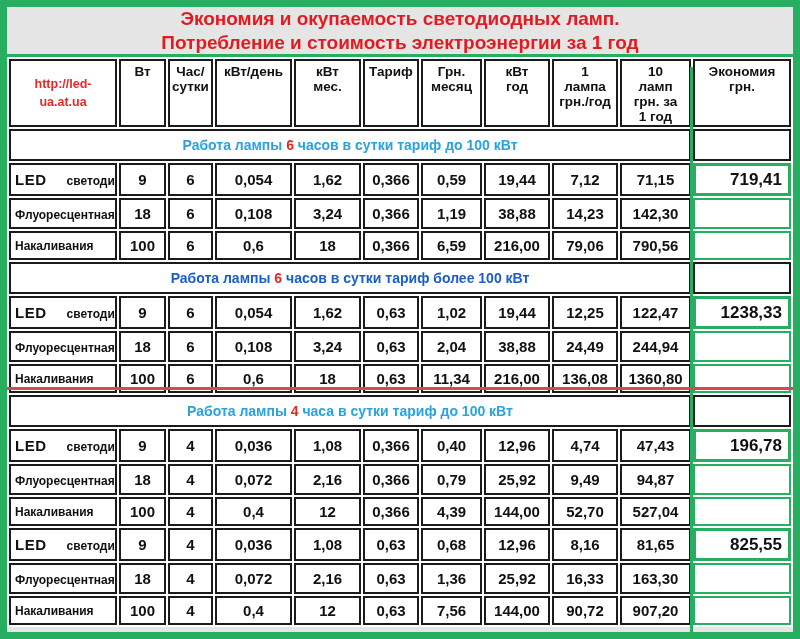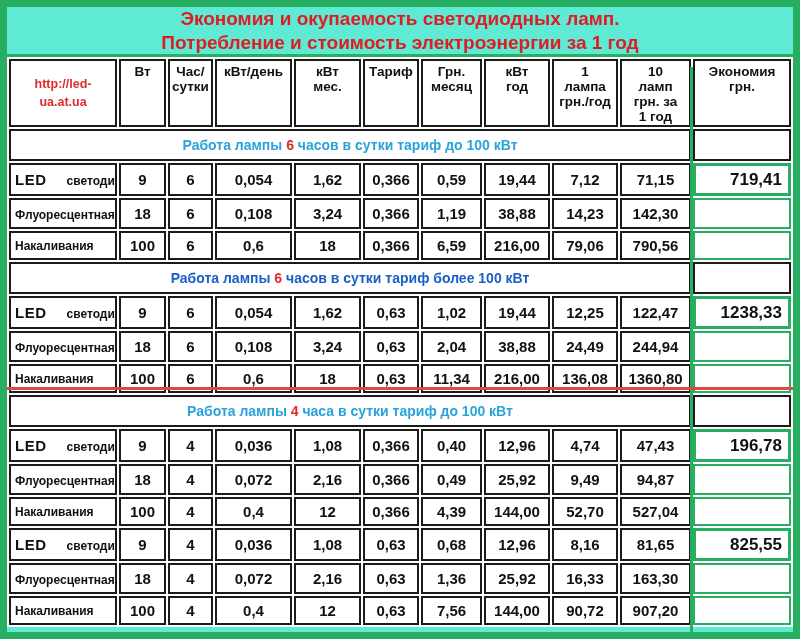--- a/index.html
+++ b/index.html
@@ -1,19 +1,19 @@
 <!DOCTYPE html>
 <html><head>
 <meta charset="utf-8">
 <style>
   html,body{margin:0;padding:0;background:#fff;}
   *{box-sizing:border-box;}
   #frame{
     position:relative;width:800px;height:639px;
-    border:7px solid #27ae60;background:#5eead4;overflow:hidden;
+    border:7px solid #27ae60;background:#e5e5e5;overflow:hidden;
     font-family:"Liberation Sans","DejaVu Sans",sans-serif;
   }
   
   #title{
     height:50px;border-bottom:3px solid #27ae60;
     display:flex;flex-direction:column;justify-content:center;align-items:center;
     gap:1px;
   }
   #title div{
     color:#e01b22;font-weight:bold;font-size:19px;line-height:23px;white-space:nowrap;
@@ -211,21 +211,21 @@
       <td class="num">47,43</td>
       <td class="sav val">196,78</td>
     </tr>
     <tr class="rb">
       <td class="label"><span class="ls"></span><span>Флуоресцентная</span></td>
       <td class="num">18</td>
       <td class="num">4</td>
       <td class="num">0,072</td>
       <td class="num">2,16</td>
       <td class="num">0,366</td>
-      <td class="num">0,49</td>
+      <td class="num">0,79</td>
       <td class="num">25,92</td>
       <td class="num">9,49</td>
       <td class="num">94,87</td>
       <td class="sav"></td>
     </tr>
     <tr class="rc">
       <td class="label"><span class="ls"></span><span>Накаливания</span></td>
       <td class="num">100</td>
       <td class="num">4</td>
       <td class="num">0,4</td>

